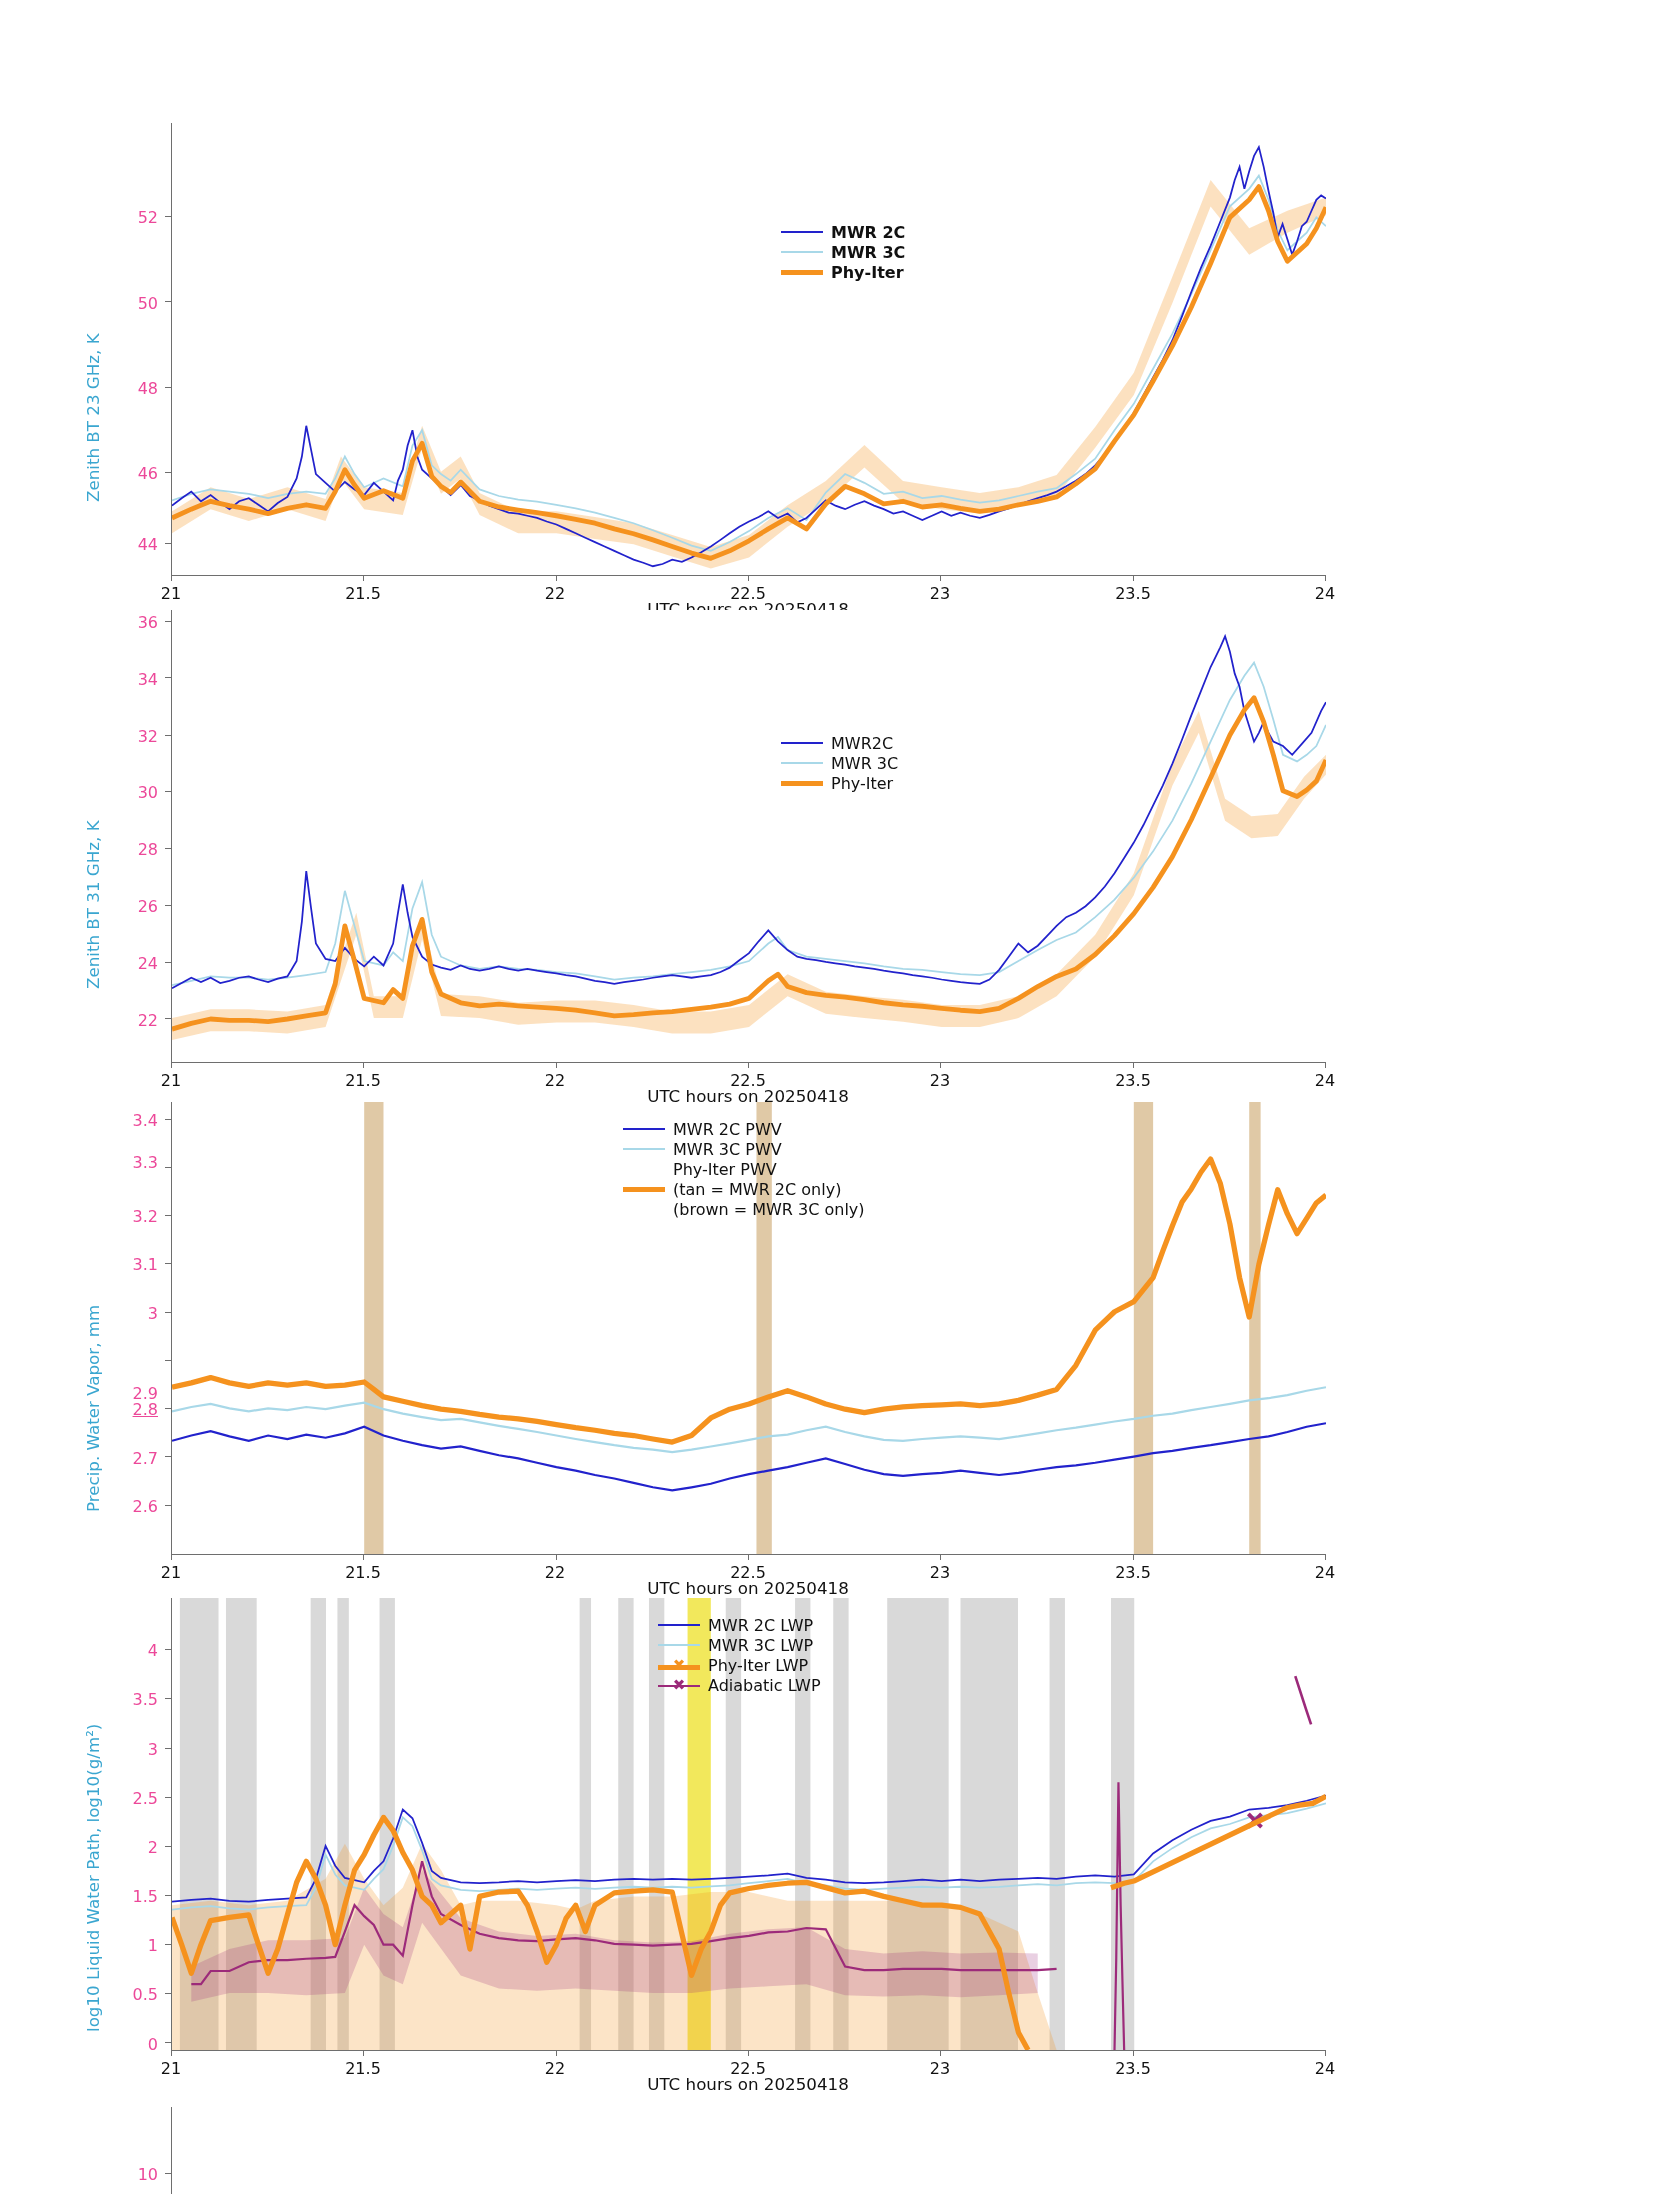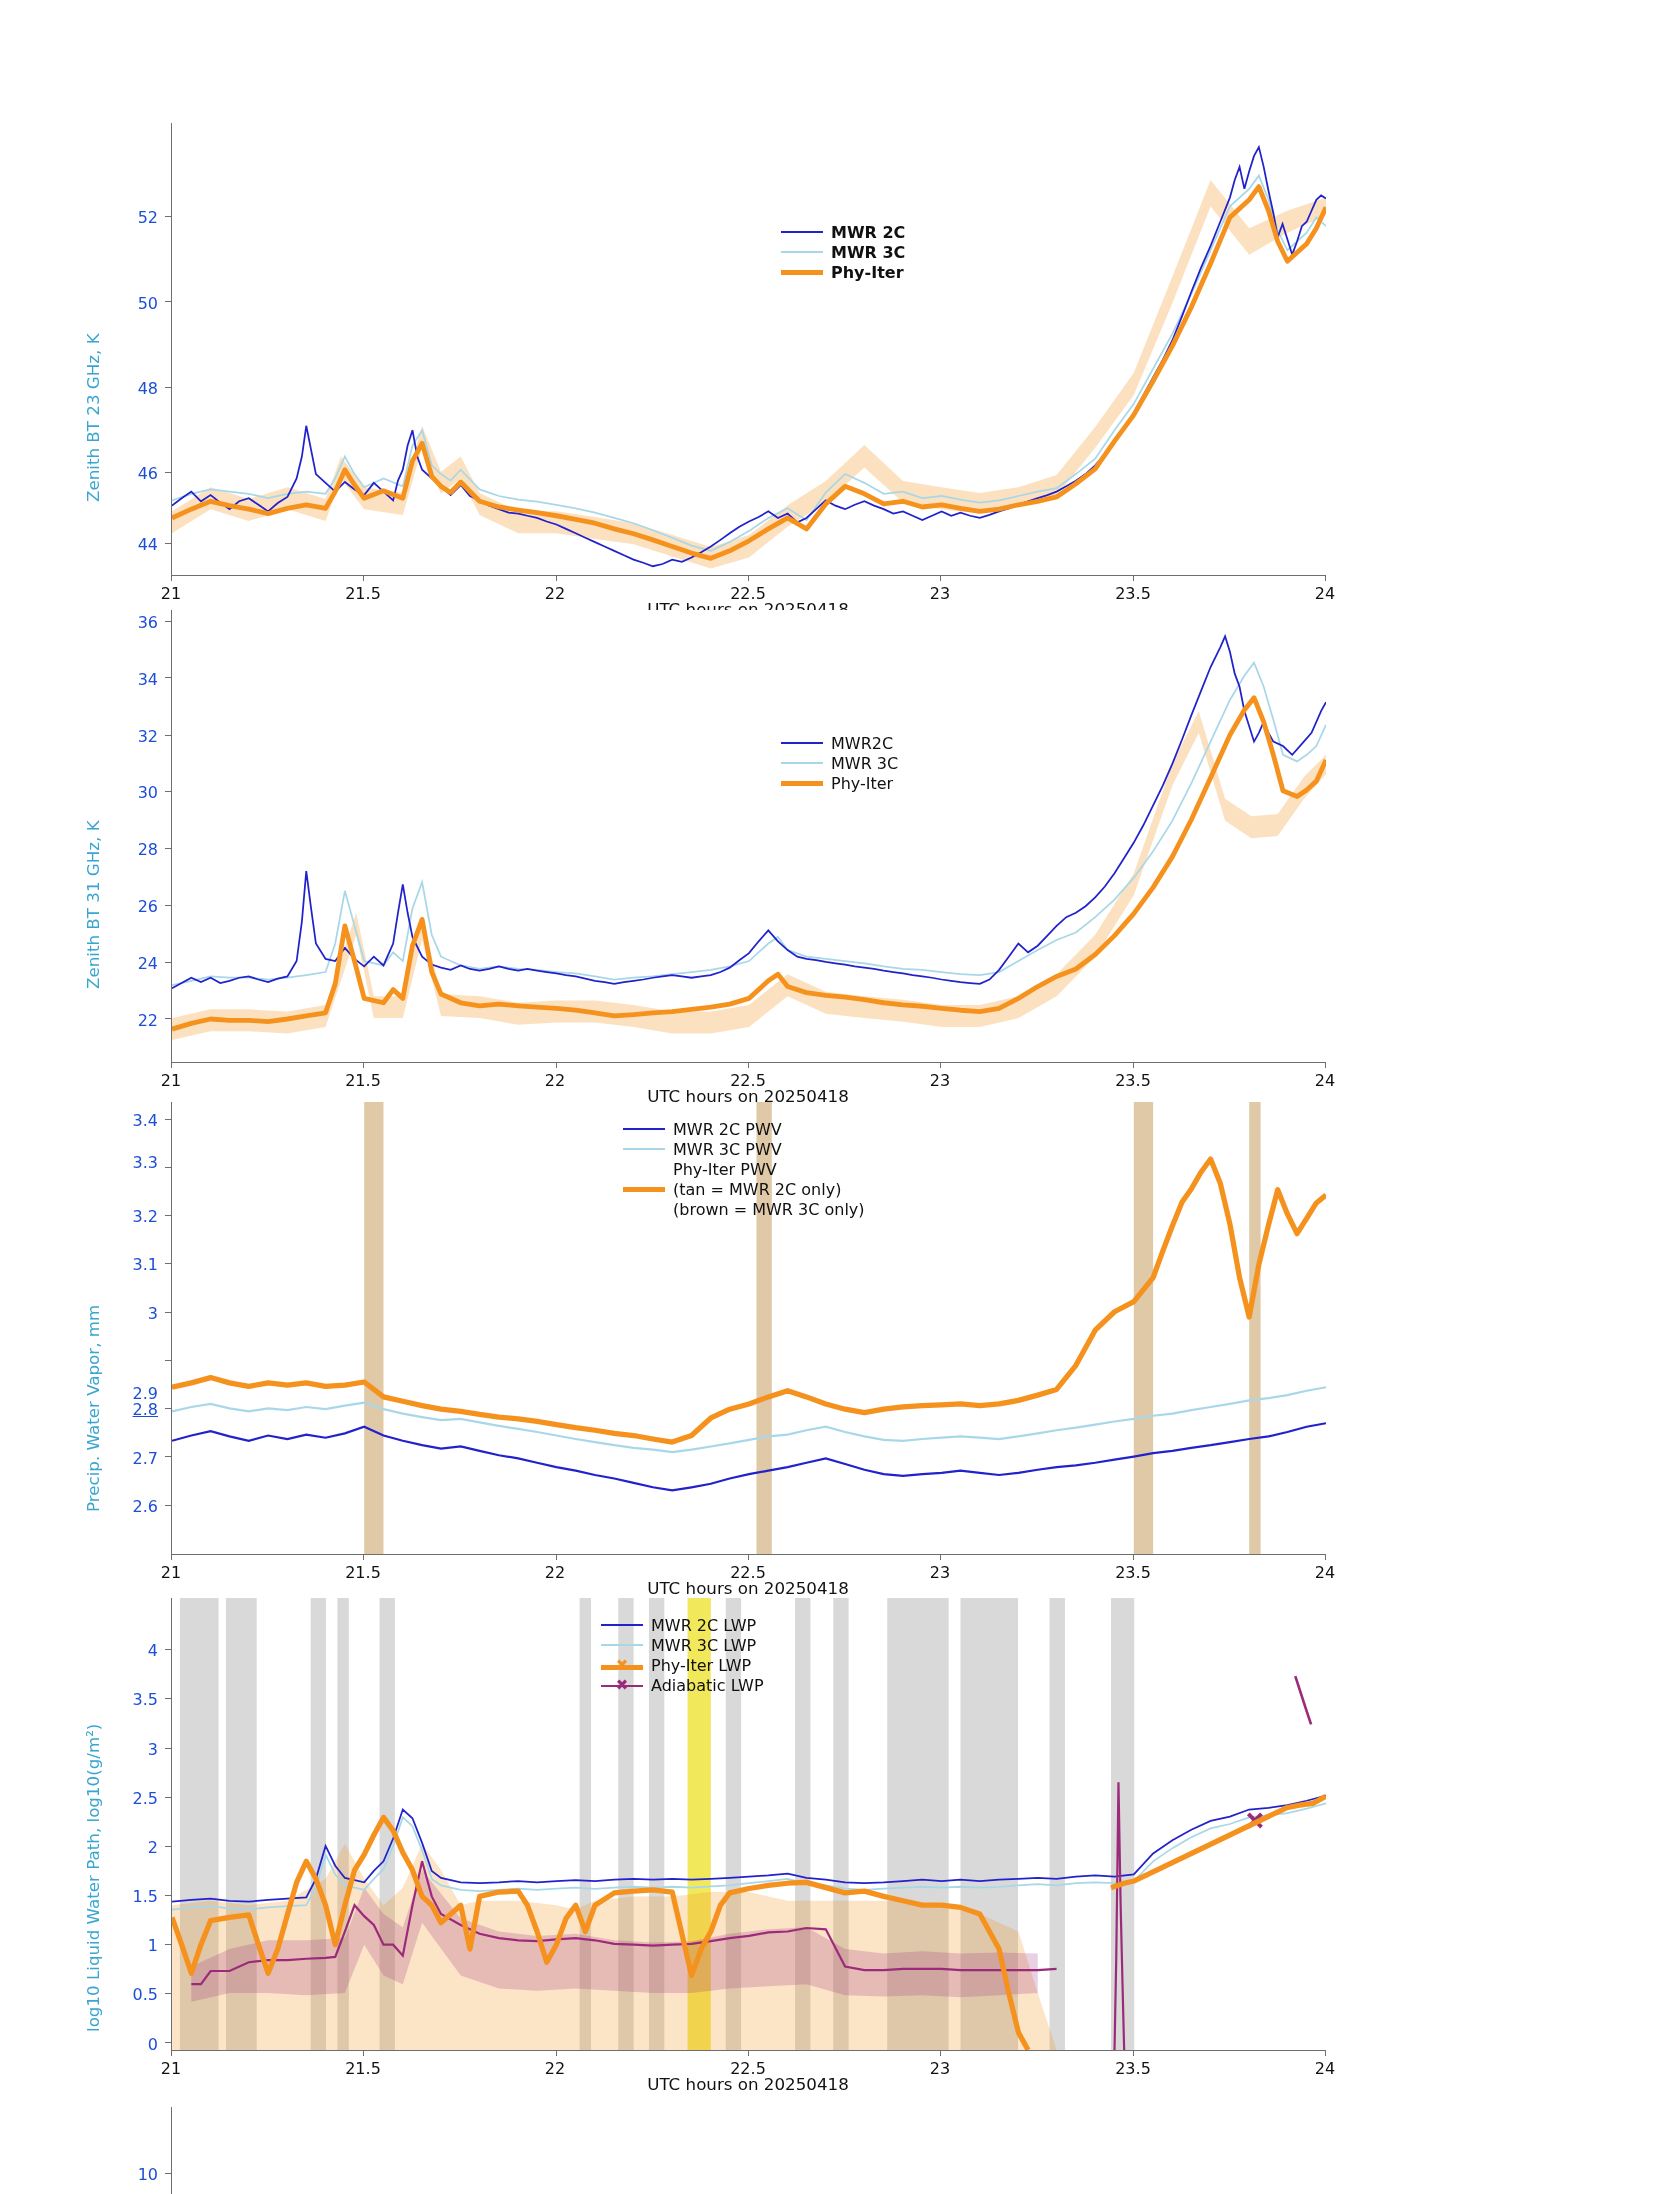--- a/index.html
+++ b/index.html
@@ -43,21 +43,21 @@
   }
   .xlabel {
     position: absolute;
     color: #111111;
     font-size: 16.7px;
     text-align: center;
     white-space: nowrap;
   }
   .ytick {
     position: absolute;
-    color: #1d4ed8;
+    color: #ec4899;
     font-size: 16px;
     text-align: right;
     white-space: nowrap;
   }
   .xtick {
     position: absolute;
     color: #111111;
     font-size: 16px;
     text-align: center;
     white-space: nowrap;
@@ -395,21 +395,21 @@
     <div class="xtick" style="left:1098px; top:505px; width:70px;">23.5</div>
     <div class="xtick" style="left:1290px; top:505px; width:70px;">24</div>
     <div class="tickmark-x" style="left:171px; top:496px;"></div>
     <div class="tickmark-x" style="left:363px; top:496px;"></div>
     <div class="tickmark-x" style="left:556px; top:496px;"></div>
     <div class="tickmark-x" style="left:748px; top:496px;"></div>
     <div class="tickmark-x" style="left:940px; top:496px;"></div>
     <div class="tickmark-x" style="left:1133px; top:496px;"></div>
     <div class="tickmark-x" style="left:1325px; top:496px;"></div>
 
-    <div class="legend" style="left:601px; top:61px;">
+    <div class="legend" style="left:658px; top:61px;">
       <div class="legend-row">
         <span class="legend-swatch" style="border-top-width:2.2px; border-top-color:#2222cc;"></span>
         <span class="legend-label">MWR 2C LWP</span>
       </div>
       <div class="legend-row">
         <span class="legend-swatch" style="border-top-width:2.2px; border-top-color:#a8d8e8;"></span>
         <span class="legend-label">MWR 3C LWP</span>
       </div>
       <div class="legend-row">
         <span class="legend-marker">

